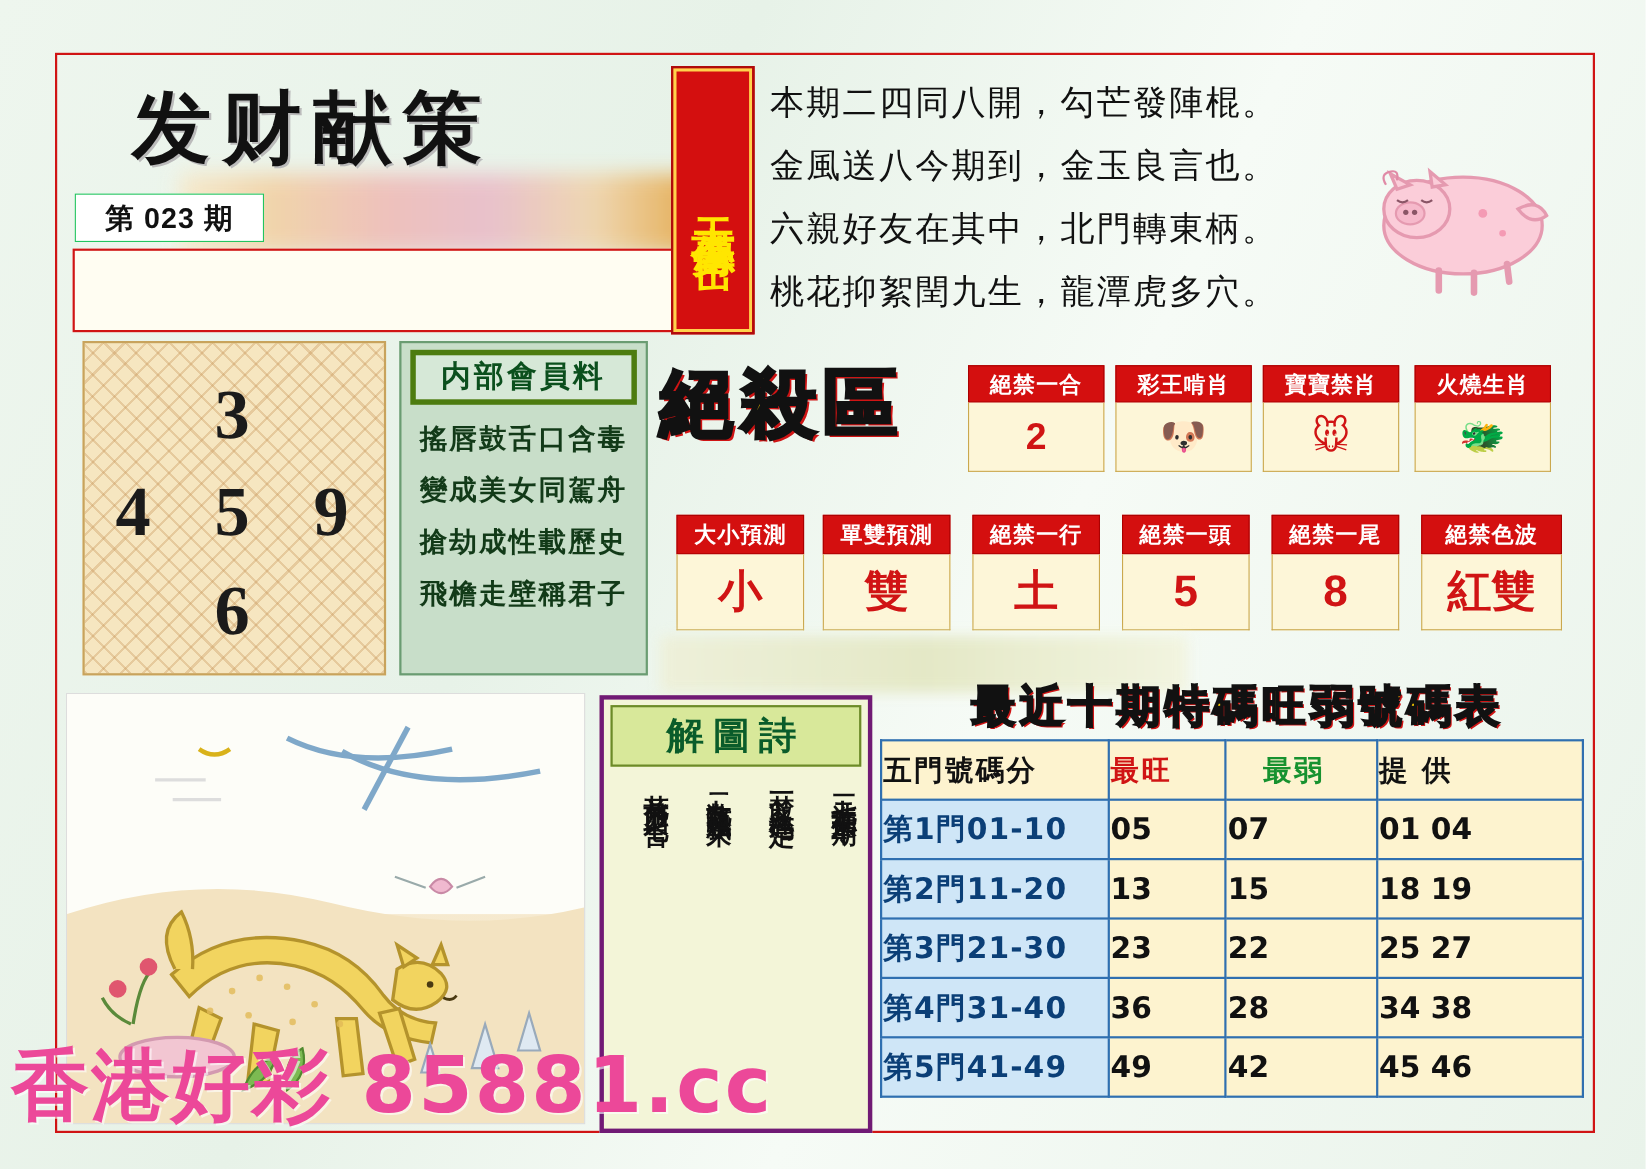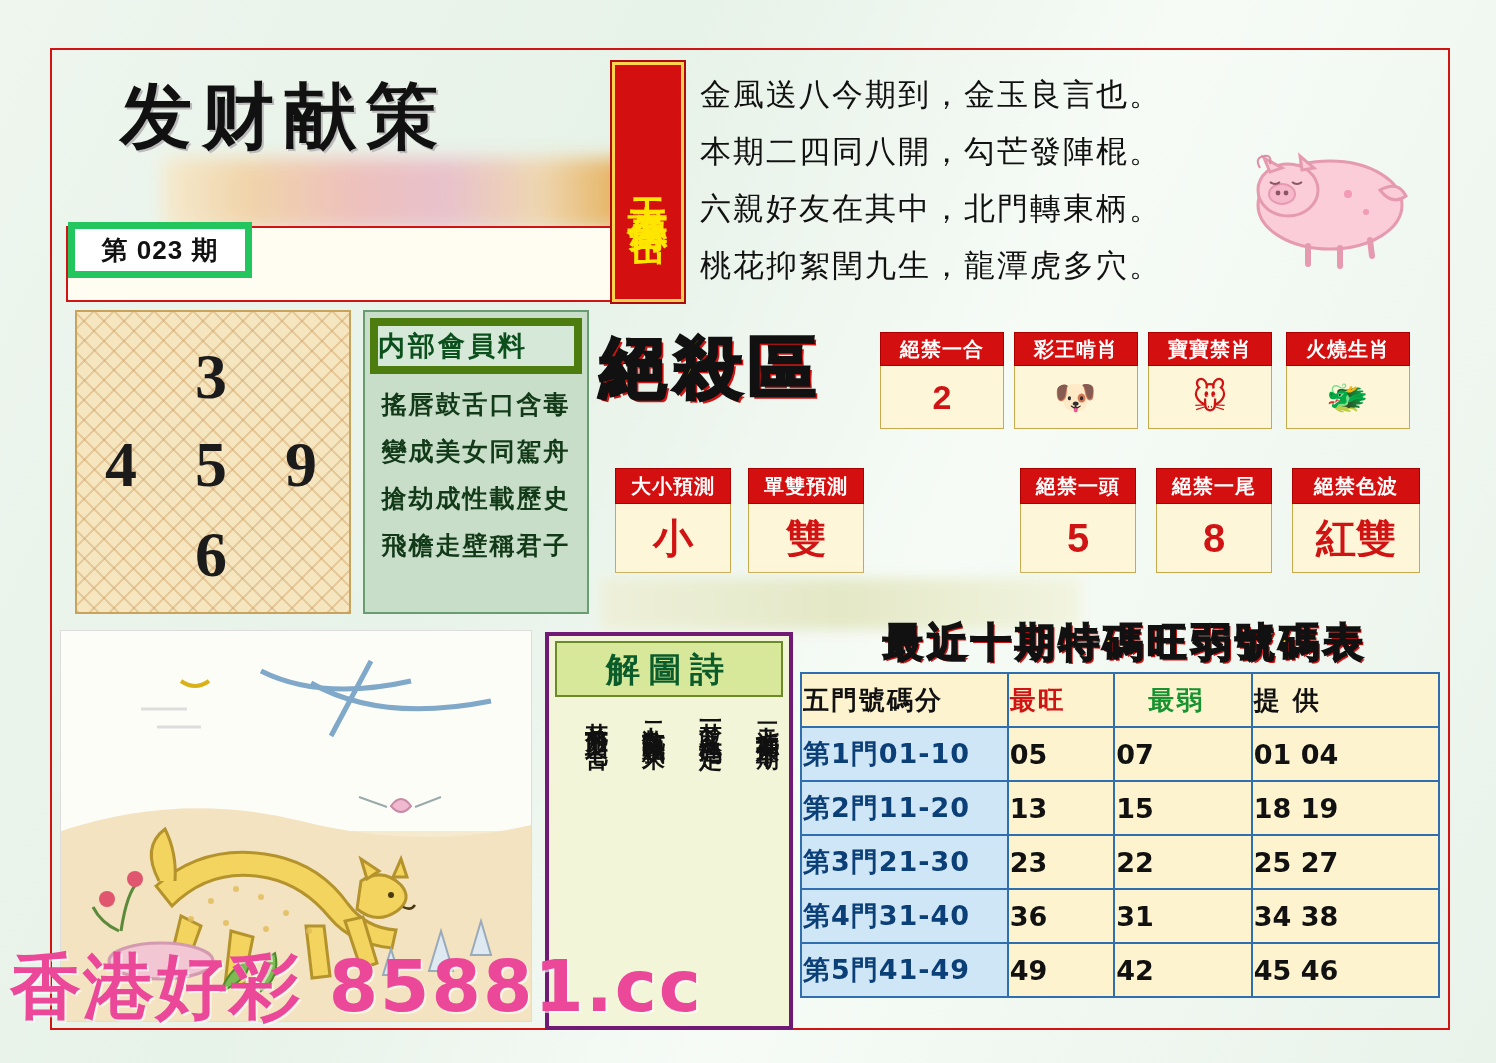--- a/index.html
+++ b/index.html
@@ -20,23 +20,23 @@
   .title-wrap{position:absolute;left:58px;top:58px;width:560px;height:240px;}
   .big-title{
     position:absolute;left:62px;top:12px;width:460px;height:92px;
     font-family:"DejaVu Sans","Liberation Sans",sans-serif;
     font-size:72px;font-weight:bold;color:#111;letter-spacing:10px;
     line-height:92px;white-space:nowrap;
     text-shadow:2px 2px 0 #bbb;
   }
   .issue-box{
     position:absolute;left:10px;top:118px;width:170px;height:42px;
-    background:#fff;border:7px solid #22c55e;
+    background:#fff;border:1px solid #22c55e;
     font-size:26px;font-weight:bold;color:#111;text-align:center;line-height:42px;
-    letter-spacing:1px;z-index:3;margin-top:46px;
+    letter-spacing:1px;z-index:3;
   }
   .blur-bar{
     position:absolute;left:105px;top:100px;width:470px;height:72px;
     background:linear-gradient(90deg,#f7e9c9 0%,#f2cfa0 18%,#efb9b4 40%,#e9b9c7 60%,#f0d2a8 80%,#e5a23c 100%);
     filter:blur(9px);opacity:.85;
   }
   .sub-blank{
     position:absolute;left:8px;top:168px;width:570px;height:72px;
     background:#fffdf2;border:2px solid #d01414;
   }
@@ -79,21 +79,21 @@
   .n4{left:208px;top:116px;}
   .n5{left:118px;top:206px;}
 
   
   .member{
     position:absolute;left:363px;top:310px;width:222px;height:300px;
     background:#c8dec9;border:2px solid #6a9c72;
   }
   .member-title{
     margin:6px auto 0;width:196px;height:40px;background:#d6e8d7;
-    border:8px solid #4d7c0f;text-align:left;line-height:40px;
+    border:5px solid #4d7c0f;text-align:center;line-height:40px;
     font-size:27px;font-weight:bold;color:#0b4f1d;letter-spacing:3px;
     font-family:"DejaVu Sans","Liberation Sans",sans-serif;
   }
   .member-line{
     text-align:center;font-size:25px;color:#123a18;letter-spacing:2px;
     margin-top:14px;font-family:"Liberation Serif","DejaVu Serif",serif;font-weight:bold;
   }
 
   
   .jssq{
@@ -202,22 +202,22 @@
   <div class="title-wrap">
     <div class="blur-bar"></div>
     <div class="big-title">发财献策</div>
     <div class="issue-box">第 023 期</div>
     <div class="sub-blank"></div>
   </div>
 
   <div class="tianshu">天書傳密</div>
 
   <div class="poem">
+    <div>本期二四同八開，勾芒發陣棍。</div>
     <div>金風送八今期到，金玉良言也。</div>
-    <div>本期二四同八開，勾芒發陣棍。</div>
     <div>六親好友在其中，北門轉東柄。</div>
     <div>桃花抑絮閏九生，龍潭虎多穴。</div>
   </div>
 
   <svg class="pig" viewBox="0 0 200 150">
     <ellipse cx="100" cy="85" rx="72" ry="44" fill="#fbcdd9" stroke="#e59ab0" stroke-width="3"></ellipse>
     <ellipse cx="58" cy="70" rx="30" ry="26" fill="#fbcdd9" stroke="#e59ab0" stroke-width="3"></ellipse>
     <ellipse cx="52" cy="74" rx="13" ry="10" fill="#f6b9cb" stroke="#e59ab0" stroke-width="2"></ellipse>
     <circle cx="48" cy="73" r="2.4" fill="#8a5566"></circle>
       <circle cx="56" cy="73" r="2.4" fill="#8a5566"></circle>
@@ -267,20 +267,24 @@
     <div class="zone-body emoji">🐲</div>
   </div>
 
   <div class="row2-cell" style="left:615px;top:468px;">
     <div class="row2-head">大小預測</div>
     <div class="row2-body">小</div>
   </div>
   <div class="row2-cell" style="left:748px;top:468px;">
     <div class="row2-head">單雙預測</div>
     <div class="row2-body">雙</div>
+  </div>
+  <div class="row2-cell" style="left:884px;top:468px;">
+    <div class="row2-head">絕禁一行</div>
+    <div class="row2-body">土</div>
   </div>
   <div class="row2-cell" style="left:1020px;top:468px;">
     <div class="row2-head">絕禁一頭</div>
     <div class="row2-body">5</div>
   </div>
   <div class="row2-cell" style="left:1156px;top:468px;">
     <div class="row2-head">絕禁一尾</div>
     <div class="row2-body">8</div>
   </div>
   <div class="row2-cell" style="left:1292px;top:468px;width:128px;">
@@ -371,21 +375,21 @@
       </tr>
       <tr>
         <td class="menu">第3門21-30</td>
         <td>23</td>
         <td>22</td>
         <td>25 27</td>
       </tr>
       <tr>
         <td class="menu">第4門31-40</td>
         <td>36</td>
-        <td>31</td>
+        <td>28</td>
         <td>34 38</td>
       </tr>
       <tr>
         <td class="menu">第5門41-49</td>
         <td>49</td>
         <td>42</td>
         <td>45 46</td>
       </tr>
     </tbody>
   </table>

